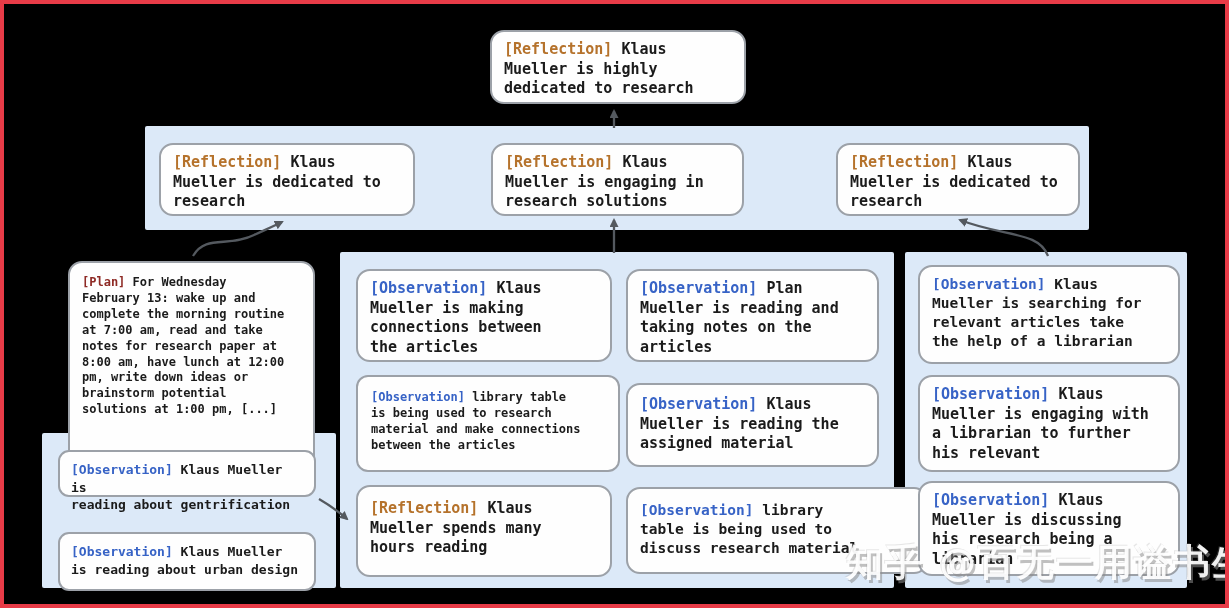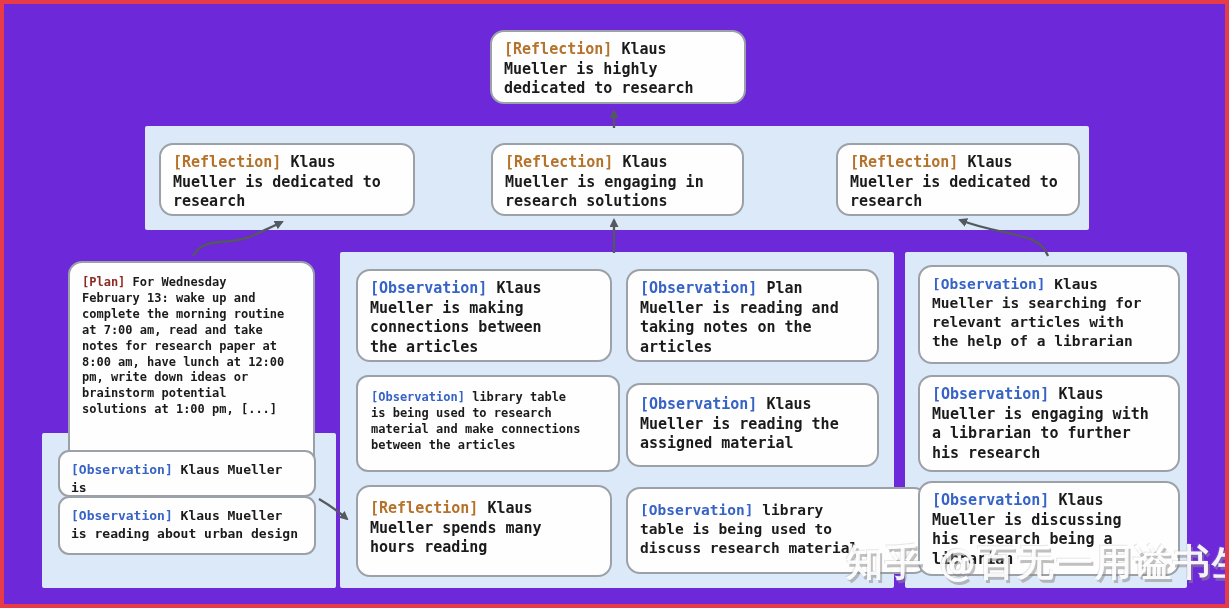--- a/index.html
+++ b/index.html
@@ -1,21 +1,21 @@
 <!DOCTYPE html>
 <html><head>
 <meta charset="utf-8">
 <style>
   html,body{margin:0;padding:0;background:#ffffff;}
   #frame{
     position:relative;
     width:1229px;height:608px;
     box-sizing:border-box;
     border:4px solid #e73b47;
-    background:#6d28d9;
+    background:#000000;
     font-family:"DejaVu Sans Mono","Liberation Mono",monospace;
     font-weight:700;
     color:#1b1b1b;
     overflow:hidden;
   }
   .panel{
     position:absolute;
     background:#dce9f8;
     border-radius:2px;
   }
@@ -108,21 +108,21 @@
 8:00 am, have lunch at 12:00
 pm, write down ideas or
 brainstorm potential
 solutions at 1:00 pm, [...]</span>
   </div>
 
   <div class="node fs-md" style="left:54px;top:446px;width:258px;height:47px;border-radius:11px;padding:9px 11px;">
     <span class="tag tag-observation">[Observation]</span> <span class="body">Klaus Mueller is
 reading about gentrification</span>
   </div>
-  <div class="node fs-md" style="left:54px;top:492px;width:258px;height:59px;border-radius:11px;padding:9px 11px;">
+  <div class="node fs-md" style="left:54px;top:528px;width:258px;height:59px;border-radius:11px;padding:9px 11px;">
     <span class="tag tag-observation">[Observation]</span> <span class="body">Klaus Mueller
 is reading about urban design</span>
   </div>
 
   <div class="node fs-lg" style="left:352px;top:265px;width:256px;height:93px;">
     <span class="tag tag-observation">[Observation]</span> <span class="body">Klaus
 Mueller is making
 connections between
 the articles</span>
   </div>
@@ -151,28 +151,28 @@
   </div>
   <div class="node fs-lg2" style="left:622px;top:483px;width:302px;height:87px;padding:12px 12px;">
     <span class="tag tag-observation">[Observation]</span> <span class="body">library
 table is being used to
 discuss research material</span>
   </div>
 
   <div class="node fs-lg2" style="left:914px;top:261px;width:262px;height:99px;">
     <span class="tag tag-observation">[Observation]</span> <span class="body">Klaus
 Mueller is searching for
-relevant articles with
+relevant articles take
 the help of a librarian</span>
   </div>
   <div class="node fs-lg" style="left:914px;top:371px;width:262px;height:97px;">
     <span class="tag tag-observation">[Observation]</span> <span class="body">Klaus
 Mueller is engaging with
 a librarian to further
-his research</span>
+his relevant</span>
   </div>
   <div class="node fs-lg" style="left:914px;top:477px;width:262px;height:95px;">
     <span class="tag tag-observation">[Observation]</span> <span class="body">Klaus
 Mueller is discussing
 his research being a
 librarian</span>
   </div>
 
   <div id="watermark">知乎 @百无一用谥书生</div>
 

